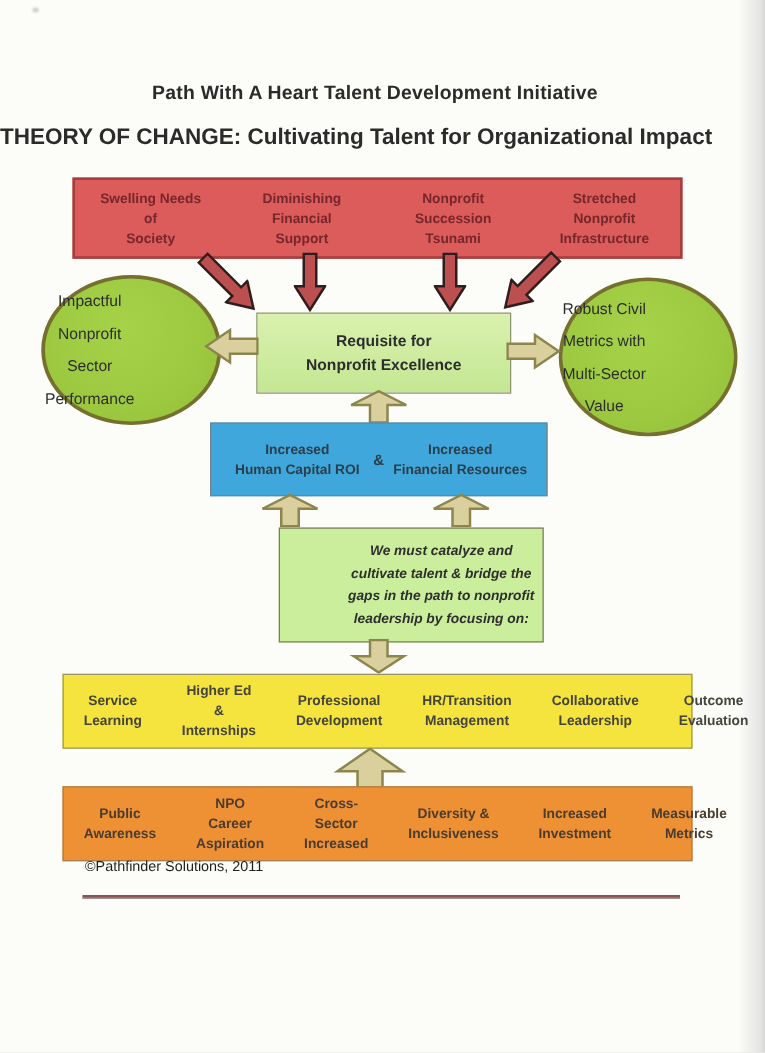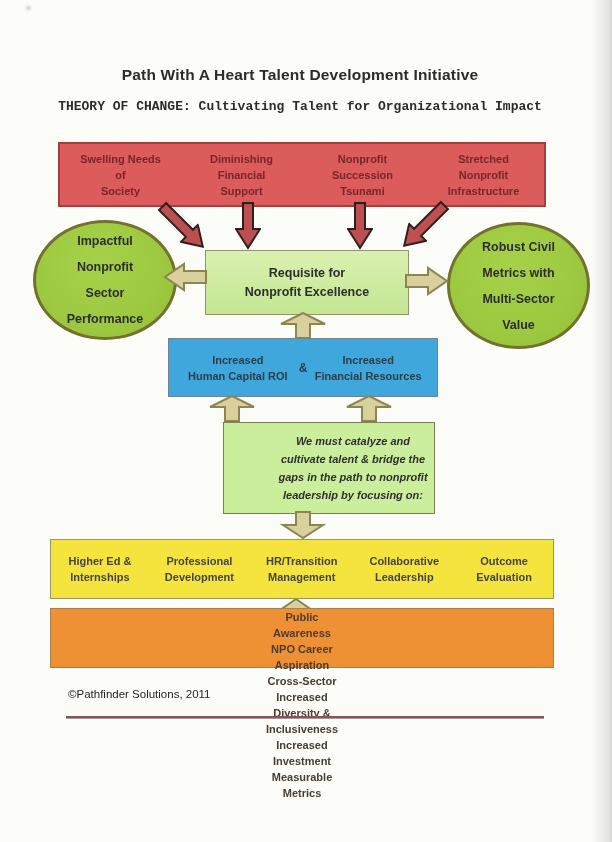--- a/index.html
+++ b/index.html
@@ -11,47 +11,47 @@
   .paper{
     position:relative;width:612px;height:842px;overflow:hidden;
     background:linear-gradient(to right,#fcfcf9 0%,#fcfcf9 96.5%,#e3e3e1 99.5%,#d7d7d5 100%);
   }
   .smudge{position:absolute;left:26px;top:6px;width:5px;height:4px;background:rgba(120,120,120,.35);border-radius:50%;filter:blur(1px);}
   .title{
     position:absolute;left:0;top:66px;width:600px;text-align:center;
     font-size:15.5px;font-weight:bold;color:#2b2b2b;letter-spacing:.2px;
   }
   .subtitle{
-    position:absolute;left:0;top:99px;width:600px;text-align:center;
-    font-size:13px;font-weight:bold;color:#2b2b2b;font-family:Liberation Mono, monospace;
+    position:absolute;left:0;top:99px;width:600px;
+    font-size:18px;font-weight:bold;color:#2b2b2b;
   }
   .ml{white-space:pre-line;}
   .bar{
     position:absolute;display:flex;align-items:center;
     font-weight:bold;font-size:11px;line-height:16px;text-align:center;
   }
   .bar .cell{flex:1 1 0;padding:0 16px;}
   .bar-red{
     left:58px;top:142px;width:484px;height:61px;
     background:#dc5b5b;border:2px solid #a33f3f;color:#77262a;
   }
   .bar-yellow{
     left:50px;top:539px;width:502px;height:58px;
     background:#f5e33e;border:1px solid #9a9468;color:#45453c;
   }
   .bar-orange{
-    left:50px;top:608px;width:502px;height:58px;
-    background:#ee9034;border:1px solid #a87f4a;color:#4a3c2e;flex-direction:column;
+    left:50px;top:629px;width:502px;height:58px;
+    background:#ee9034;border:1px solid #a87f4a;color:#4a3c2e;
   }
   .circle{
     position:absolute;border-radius:50%;
     background:radial-gradient(ellipse at 45% 35%, #a6d24a 0%, #9cc940 60%, #93c038 100%);
     border:3px solid #75702e;
-    display:flex;align-items:center;justify-content:center;
-    font-weight:bold;font-size:12.5px;line-height:26px;color:#2d2d2d;text-align:center;
+    display:flex;align-items:center;justify-content:flex-start;
+    font-weight:normal;font-size:12.5px;line-height:26px;color:#2d2d2d;text-align:center;
   }
   .circle-left{left:33px;top:220px;width:138px;height:114px;}
   .circle-right{left:447px;top:222px;width:137px;height:121px;}
   .reqbox{
     position:absolute;left:205px;top:250px;width:202px;height:63px;
     background:linear-gradient(#daf1af,#c4e793);border:1px solid #8f9471;
     display:flex;align-items:center;justify-content:center;
     font-weight:bold;font-size:12.5px;line-height:19px;color:#2d2d2d;text-align:center;
   }
   .bluebox{
@@ -165,20 +165,22 @@
 cultivate talent &amp; bridge the
 gaps in the path to nonprofit
 leadership by focusing on:</span>
   </div>
 
   <svg class="arr" style="left:279px;top:511px;" width="48" height="28" viewBox="0 0 48 28">
     <polygon points="17,1 31,1 31,14 44,14 24,27 4,14 17,14" fill="#d9d09e" stroke="#8c864e" stroke-width="2"></polygon>
   </svg>
 
   <div class="bar bar-yellow">
+    <div class="cell ml">Service
+Learning</div>
     <div class="cell ml">Higher Ed &amp;
 Internships</div>
     <div class="cell ml">Professional
 Development</div>
     <div class="cell ml">HR/Transition
 Management</div>
     <div class="cell ml">Collaborative
 Leadership</div>
     <div class="cell ml">Outcome
 Evaluation</div>

